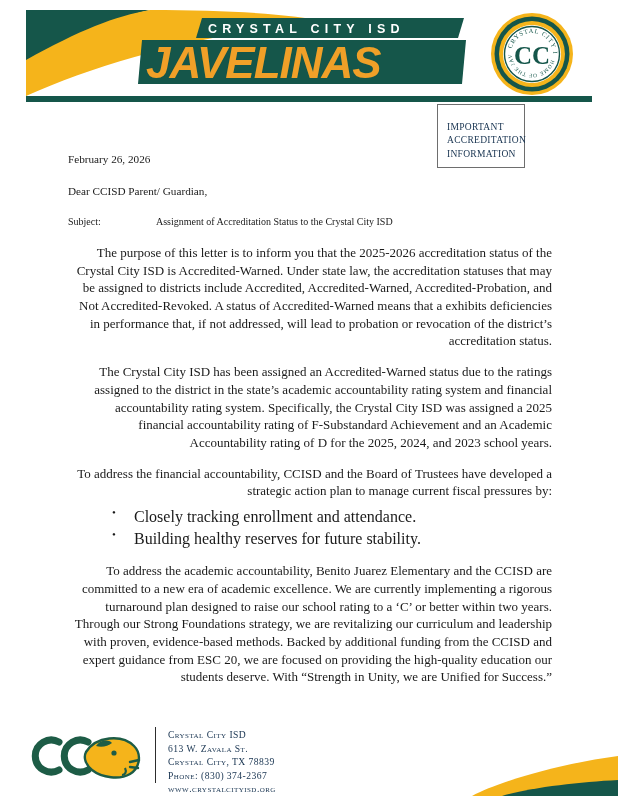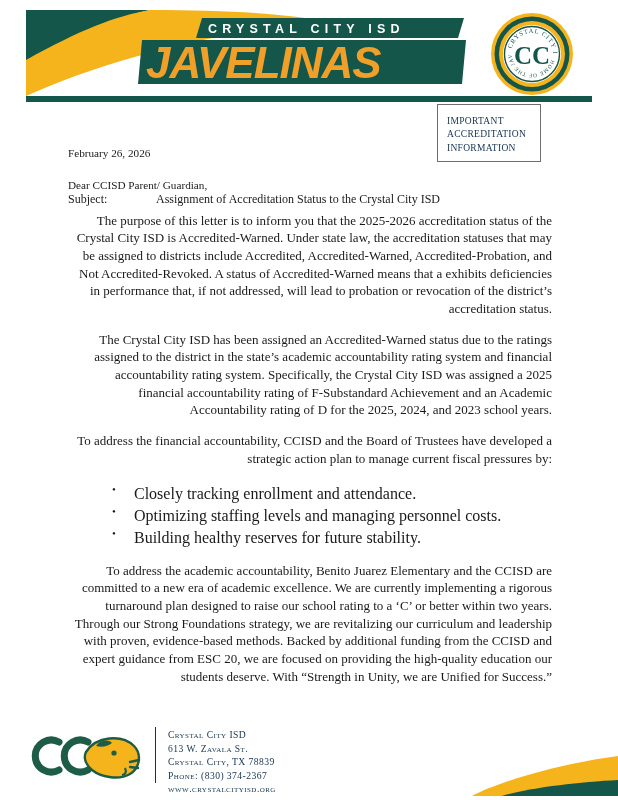--- a/index.html
+++ b/index.html
@@ -52,54 +52,55 @@
     width: 566px;
     height: 6px;
     background: #15564a;
   }
 
   
   .callout {
     position: absolute;
     left: 437px;
     top: 104px;
-    width: 104px;
-    padding: 10px 7px 6px 9px;
+    width: 88px;
+    padding: 16px 7px 6px 9px;
     border: 1px solid #6e6e6e;
     background: #ffffff;
     font-family: "Liberation Serif", "DejaVu Serif", serif;
     font-size: 9.5px;
     line-height: 1.42;
     color: #16324f;
     letter-spacing: 0.3px;
   }
 
   
   .letter {
     position: absolute;
     left: 68px;
-    top: 146px;
+    top: 152px;
     width: 484px;
   }
 
   .date-line {
     font-size: 11.2px;
     line-height: 1.3;
     margin-bottom: 17px;
   }
 
   .salutation {
     font-size: 11.2px;
     line-height: 1.3;
+    margin-bottom: 17px;
   }
 
   .subject-row {
-    font-size: 12px;
+    font-size: 10px;
     line-height: 1.3;
-    margin-bottom: 4px;
+    margin-bottom: 16px;
     display: flex;
   }
   .subject-label { width: 88px; flex: 0 0 88px; }
   .subject-value { flex: 1; }
 
   p.body-para {
     font-size: 13px;
     line-height: 1.36;
     margin-bottom: 13px;
     text-align: right;
@@ -118,21 +119,21 @@
   }
   ul.bullets li::before {
     content: "\2022";
     position: absolute;
     left: 44px;
     top: -1px;
     font-size: 11px;
   }
 
   .para-group { margin-bottom: 13px; }
-  .para-group p.body-para { margin-bottom: 16px; }
+  .para-group p.body-para { margin-bottom: 6px; }
 
   
   .footer {
     position: absolute;
     left: 0;
     bottom: 0;
     width: 618px;
     height: 92px;
   }
 
@@ -231,21 +232,20 @@
   </div>
 
   <p class="body-para">The purpose of this letter is to inform you that the 2025-2026 accreditation status of the Crystal City ISD is Accredited-Warned. Under state law, the accreditation statuses that may be assigned to districts include Accredited, Accredited-Warned, Accredited-Probation, and Not Accredited-Revoked. A status of Accredited-Warned means that a exhibits deficiencies in performance that, if not addressed, will lead to probation or revocation of the district’s accreditation status.</p>
 
   <p class="body-para">The Crystal City ISD has been assigned an Accredited-Warned status due to the ratings assigned to the district in the state’s academic accountability rating system and financial accountability rating system. Specifically, the Crystal City ISD was assigned a 2025 financial accountability rating of F-Substandard Achievement and an Academic Accountability rating of D for the 2025, 2024, and 2023 school years.</p>
 
   <div class="para-group">
     <p class="body-para">To address the financial accountability, CCISD and the Board of Trustees have developed a strategic action plan to manage current fiscal pressures by:</p>
     <ul class="bullets">
       <li>Closely tracking enrollment and attendance.</li>
-      <li>Optimizing staffing levels and managing personnel costs.</li>
       <li>Building healthy reserves for future stability.</li>
     </ul>
   </div>
 
 
   <p class="body-para">To address the academic accountability, Benito Juarez Elementary and the CCISD are committed to a new era of academic excellence.  We are currently implementing a rigorous turnaround plan designed to raise our school rating to a ‘C’ or better within two years.  Through our Strong Foundations strategy, we are revitalizing our curriculum and leadership with proven, evidence-based methods.  Backed by additional funding from the CCISD and expert guidance from ESC 20, we are focused on providing the high-quality education our students deserve.  With “Strength in Unity, we are Unified for Success.”</p>
 
 </div>
 
 <div class="footer">

